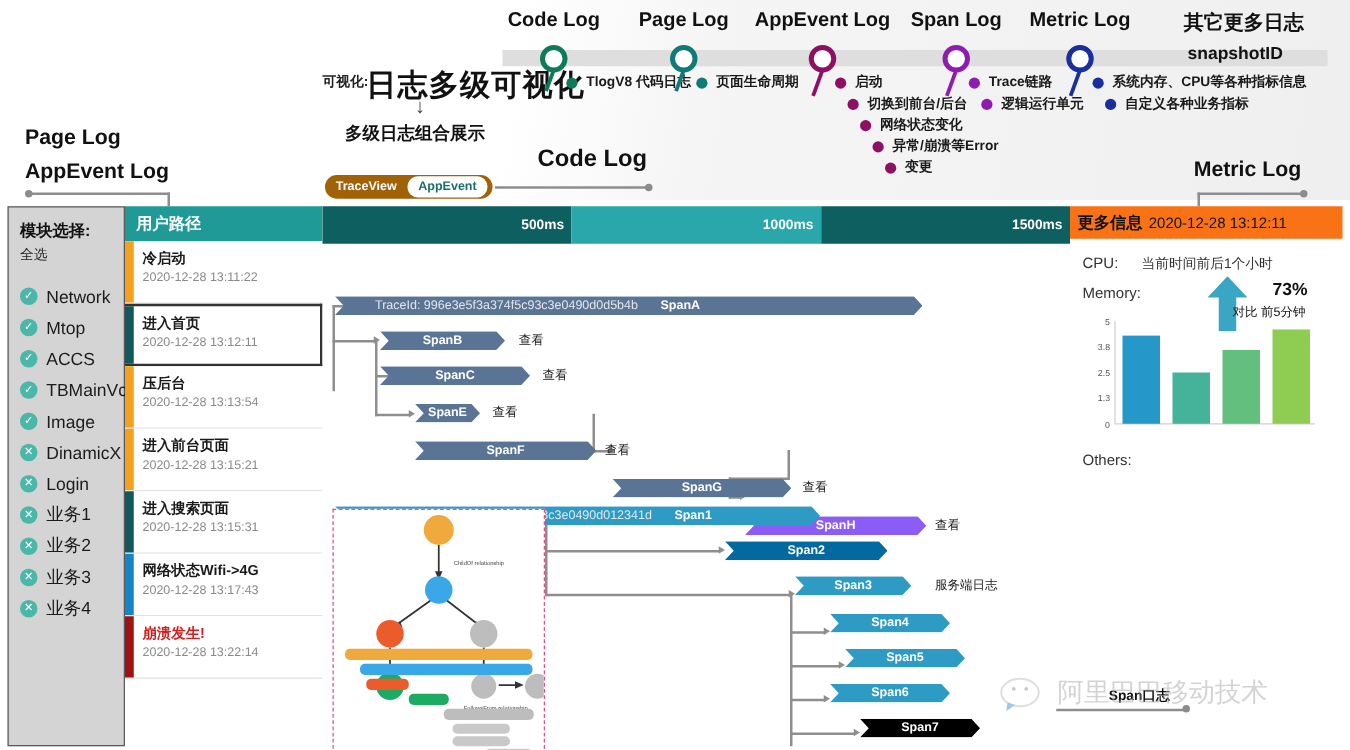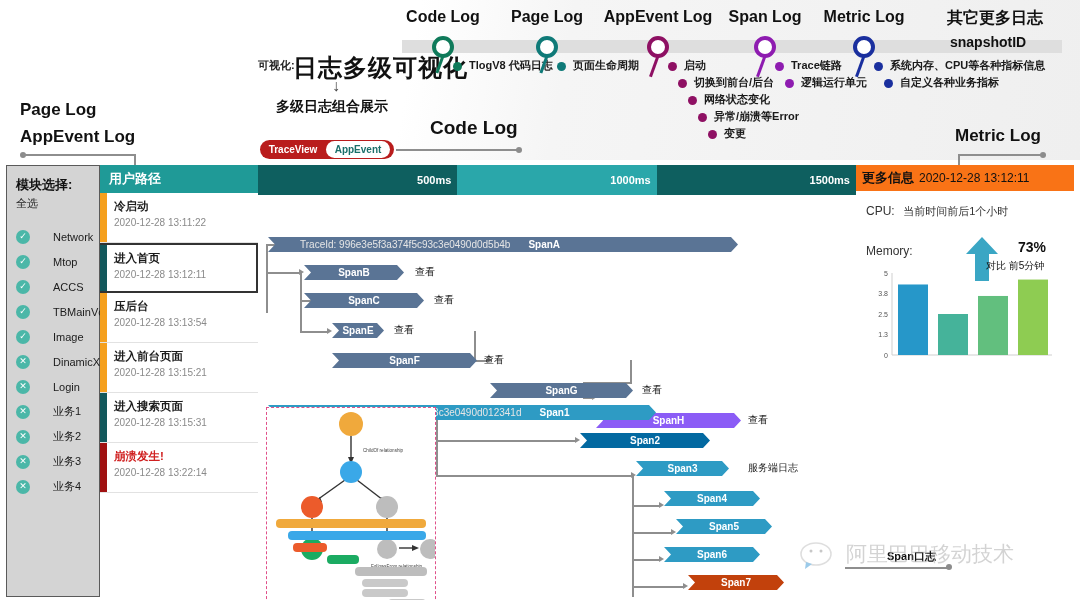--- a/index.html
+++ b/index.html
@@ -76,21 +76,21 @@
   .hdg.metric-log-main { left: 955px; top: 126px; }
 
   
   .conn { position: absolute; border-color: #8c8c8c; }
   .conn-dot { position: absolute; width: 6px; height: 6px; border-radius: 50%; background: #8c8c8c; }
 
   
   .toggle {
     position: absolute; left: 260px; top: 140px;
     width: 134px; height: 19px; border-radius: 10px;
-    background: #b91c1c; display: flex; align-items: center;
+    background: #a16207; display: flex; align-items: center;
   }
   .toggle .seg-a { flex: 0 0 66px; text-align: center; font-size: 10px; font-weight: bold; color: #fff; }
   .toggle .seg-b {
     flex: 0 0 64px; height: 17px; margin-right: 1px; border-radius: 9px;
     background: #fff; color: #1a6f6a; font-size: 10px; font-weight: bold;
     display: flex; align-items: center; justify-content: center;
   }
 
   
   .modpanel {
@@ -101,21 +101,21 @@
   .modpanel .mp-title { font-size: 13px; font-weight: bold; color: #111; }
   .modpanel .mp-sub { font-size: 11px; color: #222; margin-top: 2px; }
   .mod-list { margin-top: 13px; }
   .mod-item { display: flex; align-items: center; height: 25px; }
   .mod-chk {
     width: 14px; height: 14px; border-radius: 50%;
     display: flex; align-items: center; justify-content: center;
     font-size: 9px; color: #ffffff; font-weight: bold; line-height: 1;
     flex: 0 0 14px;
   }
-  .mod-name { margin-left: 23px; font-size: 11px; color: #1b1b1b; }
+  .mod-name { margin-left: 7px; font-size: 14px; color: #1b1b1b; }
 
   
   .pathcol { position: absolute; left: 100px; top: 165px; width: 158px; height: 432px; background:#fff; }
   .path-head {
     height: 28px; background: #1f9a97; color: #fff;
     font-size: 13px; font-weight: bold; display: flex; align-items: center; padding-left: 9px;
   }
   .path-row {
     position: relative; height: 50px; border-bottom: 1px solid #e2e2e2;
     padding: 6px 0 0 14px; background: #fff;
@@ -160,21 +160,21 @@
 
   
   .metricpanel { position: absolute; left: 856px; top: 165px; width: 218px; height: 432px; background: #fff; }
   .metric-head {
     height: 26px; background: #f97316; display: flex; align-items: center; padding-left: 6px;
   }
   .metric-head .mh-title { font-size: 13px; font-weight: bold; color: #111; }
   .metric-head .mh-time { font-size: 12px; color: #111; margin-left: 5px; }
   .metric-body { padding: 10px 10px 0 10px; position: relative; }
   .m-label { font-size: 12px; font-weight: normal; color: #333; }
-  .m-note { font-size: 11px; color: #333; margin-left: 4px; font-weight: normal; }
+  .m-note { font-size: 11px; color: #333; margin-left: 14px; font-weight: normal; }
   .chart-wrap { position: relative; }
   .mem-arrow { position: absolute; }
   .mem-pct { position: absolute; font-size: 14px; font-weight: bold; color: #111; }
   .mem-cmp { position: absolute; font-size: 10px; color: #111; }
 
   
   .wm { position: absolute; left: 800px; top: 538px; opacity: .55; }
   .wm-text { position: absolute; left: 46px; top: 2px; font-size: 21px; color: #b0b0b0; white-space: nowrap; }
   .wm-chat { position: absolute; left: 0; top: 4px; }
   .span-bottom-lbl {
@@ -373,20 +373,25 @@
         </div>
         <div class="path-row">
           <div class="path-stripe" style="background: rgb(245, 160, 30);"></div>
           <div class="path-title">进入前台页面</div>
           <div class="path-time">2020-12-28 13:15:21</div>
         </div>
         <div class="path-row">
           <div class="path-stripe" style="background: rgb(19, 88, 92);"></div>
           <div class="path-title">进入搜索页面</div>
           <div class="path-time">2020-12-28 13:15:31</div>
+        </div>
+        <div class="path-row">
+          <div class="path-stripe" style="background: rgb(23, 132, 199);"></div>
+          <div class="path-title">网络状态Wifi-&gt;4G</div>
+          <div class="path-time">2020-12-28 13:17:43</div>
         </div>
         <div class="path-row">
           <div class="path-stripe" style="background: rgb(160, 17, 17);"></div>
           <div class="path-title crash">崩溃发生!</div>
           <div class="path-time">2020-12-28 13:22:14</div>
         </div>
       </div>
   </div>
 
   <div class="tracepanel">
@@ -451,21 +456,21 @@
           <div class="span trace-hdr" style="left: 10px; top: 210px; width: 388px; background: rgb(46, 155, 196);">
             <span class="tid">TraceId:  3312e3e5f3a374f5c93c3e0490d012341d</span>
             <span style="margin-left: 18px;">Span1</span>
           </div>
           <div class="span" style="left: 322px; top: 238px; width: 130px; background: #0369a1;">Span2</div>
           <div class="span" style="left: 378px; top: 266px; width: 93px; background: rgb(46, 155, 196);">Span3</div>
           <div class="view-link" style="left: 490px; top: 266px;">服务端日志</div>
           <div class="span" style="left: 406px; top: 296px; width: 96px; background: rgb(46, 155, 196);">Span4</div>
           <div class="span" style="left: 418px; top: 324px; width: 96px; background: rgb(46, 155, 196);">Span5</div>
           <div class="span" style="left: 406px; top: 352px; width: 96px; background: rgb(46, 155, 196);">Span6</div>
-          <div class="span" style="left: 430px; top: 380px; width: 96px; background: #c2410c;">Span7</div>
+          <div class="span" style="left: 430px; top: 380px; width: 96px; background: #000000;">Span7</div>
         </div>
 
       <div class="inset">
         <svg width="168" height="199" viewBox="0 0 168 199">
           <line x1="84" y1="28" x2="84" y2="52" stroke="#333" stroke-width="1.4"></line>
           <polygon points="84,56 81,49 87,49" fill="#333"></polygon>
           <line x1="78" y1="72" x2="50" y2="92" stroke="#333" stroke-width="1.4"></line>
           <polygon points="46,95 53,89 55,94" fill="#333"></polygon>
           <line x1="90" y1="72" x2="116" y2="92" stroke="#333" stroke-width="1.4"></line>
           <polygon points="120,95 112,94 114,89" fill="#333"></polygon>
@@ -503,21 +508,21 @@
       <span class="mh-title">更多信息</span>
       <span class="mh-time">2020-12-28 13:12:11</span>
     </div>
     <div class="metric-body">
 
       <div>
         <span class="m-label">CPU:</span>
         <span class="m-note">当前时间前后1个小时</span>
       </div>
 
-      <div style="margin-top:22px;position:relative;">
+      <div style="margin-top:6px;position:relative;">
         <span class="m-label">Memory:</span>
         <svg class="mem-arrow" style="left:100px;top:-4px;" width="32" height="44" viewBox="0 0 32 44">
           <polygon points="16,0 32,17 23,17 23,44 9,44 9,17 0,17" fill="#3aa6c4"></polygon>
         </svg>
         <span class="mem-pct" style="left:152px;top:-2px;">73%</span>
         <span class="mem-cmp" style="left:120px;top:18px;">对比 前5分钟</span>
         <div class="chart-wrap" style="margin-top:8px;height:104px;">
           <svg id="mem-svg" width="196" height="104" viewBox="0 0 196 104">
               <text x="22" y="91" text-anchor="end" font-size="7" fill="#555" font-family="Liberation Sans, sans-serif">0</text>
               <text x="22" y="69.68" text-anchor="end" font-size="7" fill="#555" font-family="Liberation Sans, sans-serif">1.3</text>
@@ -526,20 +531,23 @@
               <text x="22" y="9" text-anchor="end" font-size="7" fill="#555" font-family="Liberation Sans, sans-serif">5</text>
               <path d="M26 6 L26 88 L186 88" stroke="#cfcfcf" fill="none"></path>
               <rect x="32" y="17.480000000000004" width="30" height="70.52" fill="#2697c9"></rect>
               <rect x="72" y="47" width="30" height="41" fill="#45b39a"></rect>
               <rect x="112" y="28.96" width="30" height="59.04" fill="#62bf7e"></rect>
               <rect x="152" y="12.560000000000002" width="30" height="75.44" fill="#8ecc52"></rect>
             </svg>
         </div>
       </div>
 
+      <div style="margin-top:4px;">
+        <span class="m-label">Others:</span>
+      </div>
 
     </div>
   </div>
 
   <div class="span-bottom-lbl">Span口志</div>
   <div class="conn" style="left:845px; top:567px; width:104px; height:2px; background:#8e8e8e;"></div>
   <div class="conn-dot" style="left:946px; top:564px;"></div>
 
   <div class="wm">
     <svg class="wm-chat" width="40" height="30" viewBox="0 0 40 30">

